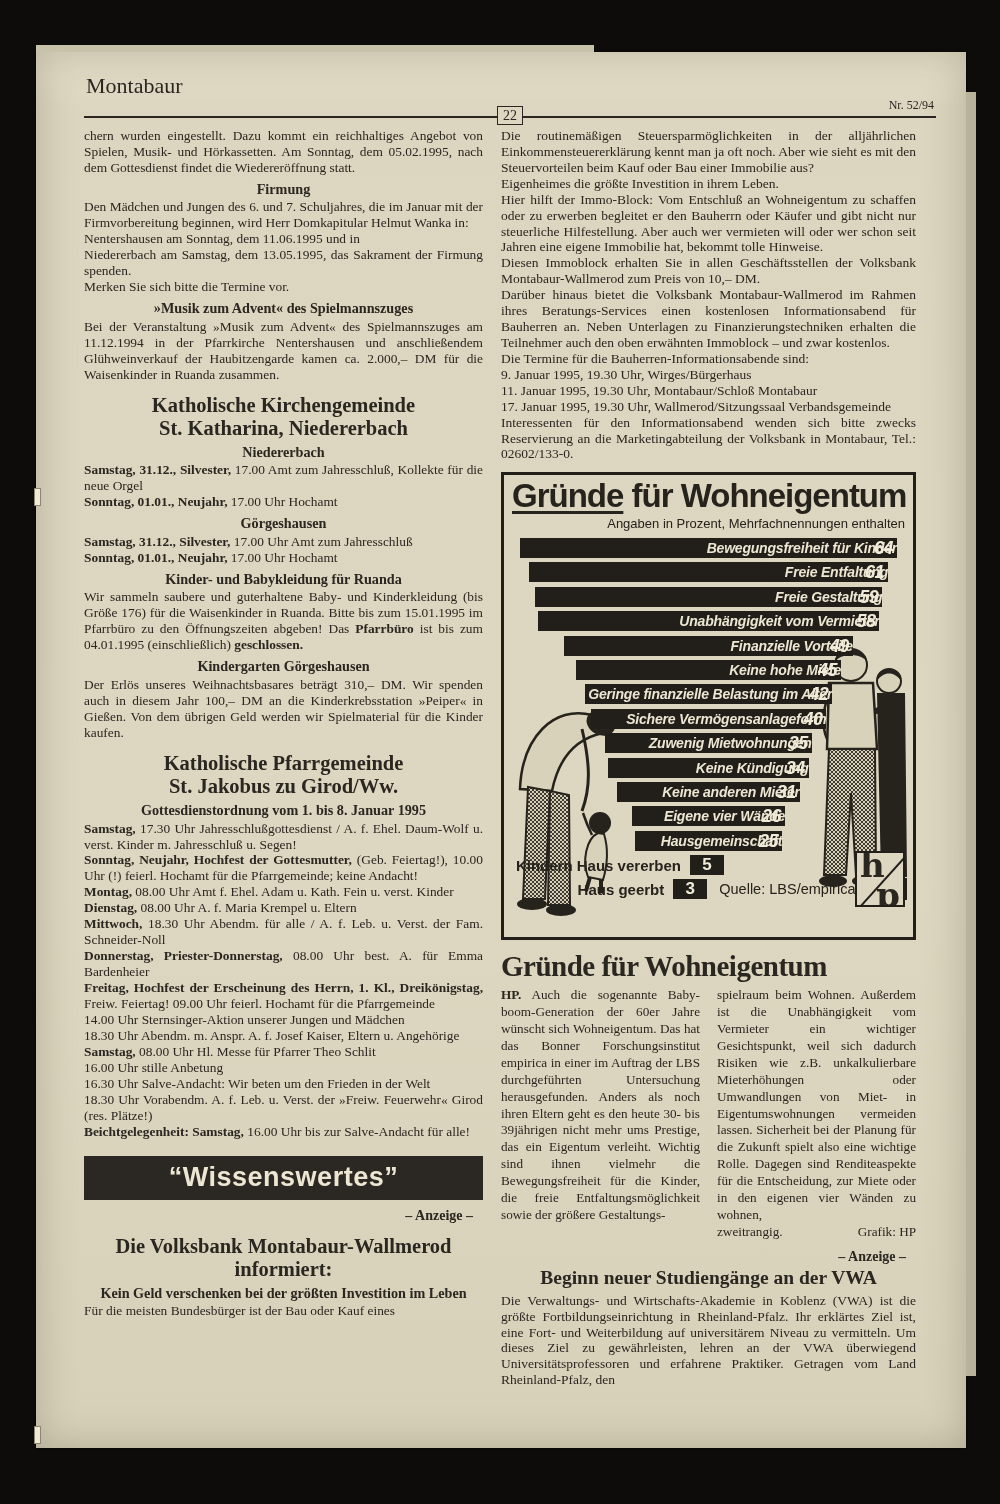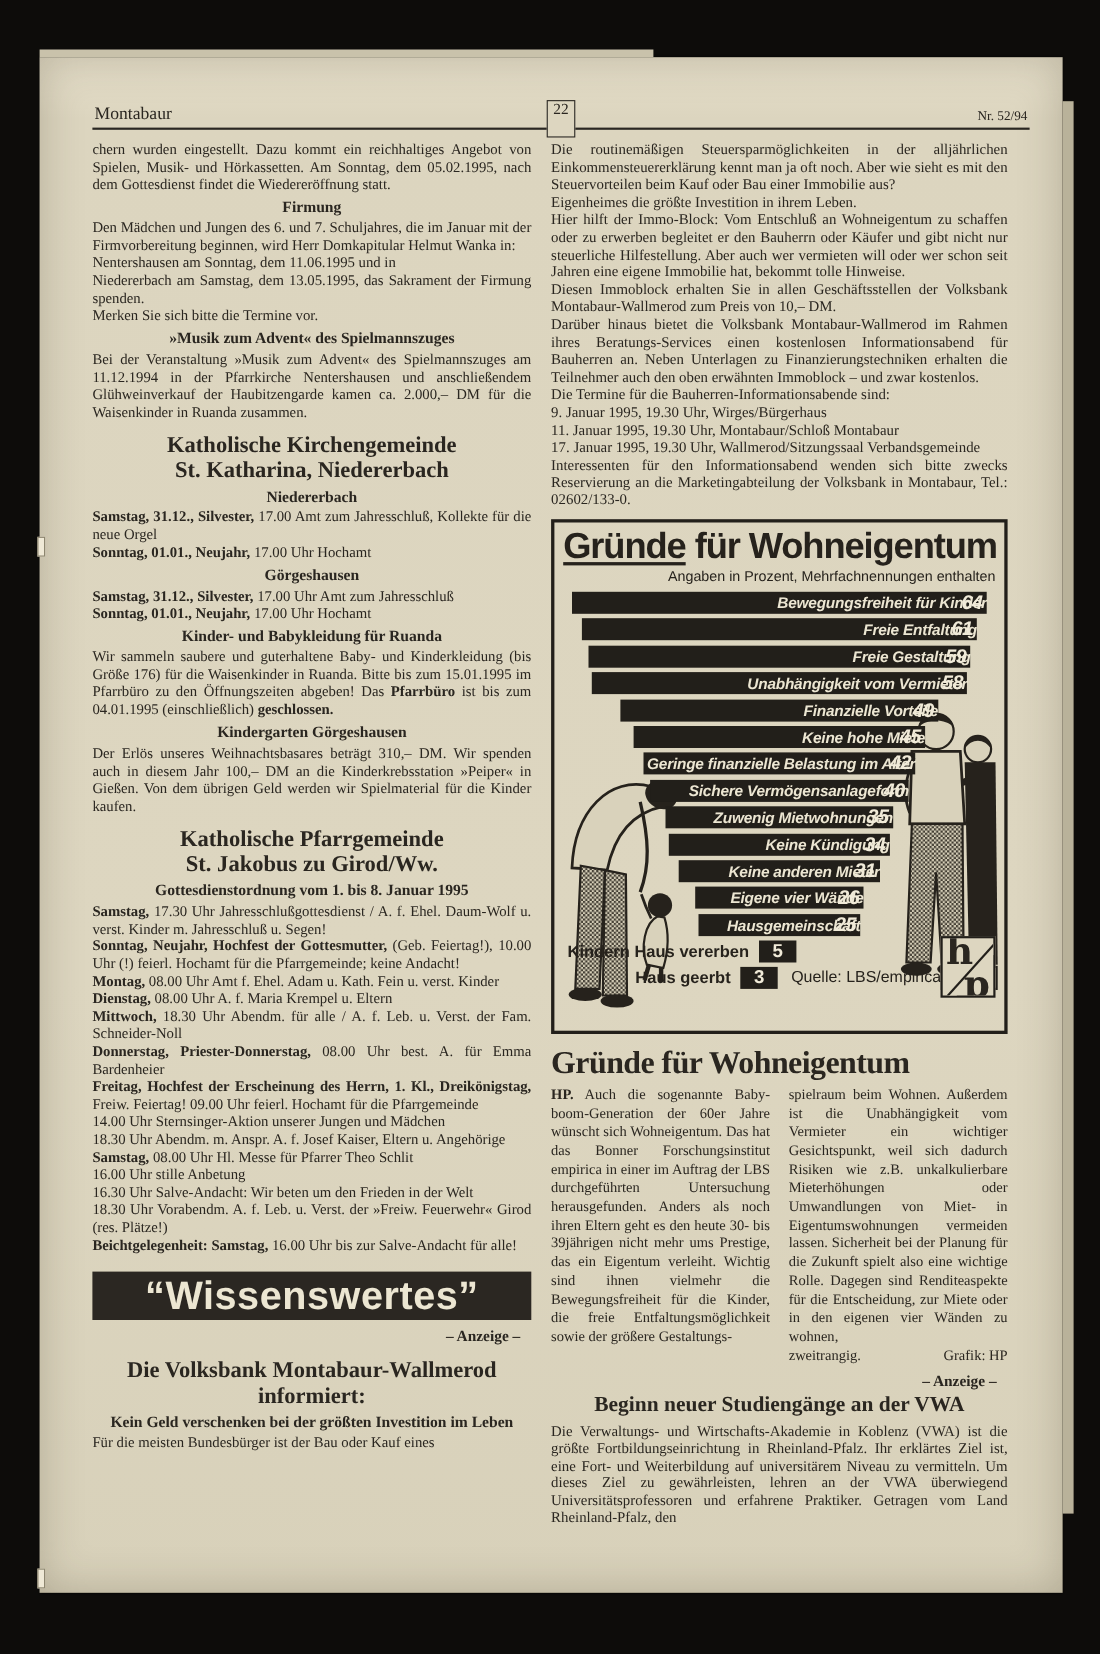--- a/index.html
+++ b/index.html
@@ -7,37 +7,37 @@
        font-family:"Liberation Serif", serif;color:#2a2620;}
   
   .paper{position:absolute;left:36px;top:52px;width:930px;height:1396px;
          background:linear-gradient(180deg,#e6dfca 0%,#dcd5bf 4%,#ddd6c0 60%,#d8d1ba 100%);
          box-shadow:inset 0 0 40px rgba(60,50,30,.25), 0 0 2px #000;}
   .paper::before{content:"";position:absolute;left:0;top:-7px;width:60%;height:7px;background:#c9c2ab;}
   .paper::after{content:"";position:absolute;right:-10px;top:40px;width:10px;height:92%;background:#b9b29a;}
   .staple{position:absolute;left:-2px;width:5px;height:16px;background:#efe9d6;border:1px solid #8d8670;}
   
   .hdr{position:absolute;left:48px;right:30px;top:40px;height:24px;border-bottom:2px solid #2a2722;}
-  .hdr .hl{position:absolute;left:2px;bottom:3px;font-size:16px;}
+  .hdr .hl{position:absolute;left:2px;bottom:17px;font-size:22px;}
   .hdr .hr{position:absolute;right:2px;bottom:3px;font-size:12px;}
   .pagenum{position:absolute;left:50%;transform:translateX(-50%);bottom:-9px;background:#ddd6c0;
-           border:1.5px solid #2a2722;padding:2px 5px 16px 5px;font-size:14px;line-height:1;}
+           border:1.5px solid #2a2722;padding:2px 5px 1px 5px;font-size:14px;line-height:1;}
   
   .cols{position:absolute;left:48px;top:76px;width:854px;display:flex;gap:18px;}
   .colL{width:399px;flex:none;}
   .colR{width:415px;flex:none;}
   .b-p{margin:0;font-size:13.4px;line-height:1.19;text-align:justify;hyphens:auto;}
   .colR .b-p{font-size:13.5px;line-height:1.18;}
   .bold{font-weight:bold;}
   .b-h1{font-size:20.5px;font-weight:bold;text-align:center;line-height:1.08;margin:11px 0 1px 0;}
   .b-h1.cont{margin:0 0 4px 0;}
   .b-h2{font-size:14.2px;font-weight:bold;text-align:center;margin:6px 0 2px 0;line-height:1.1;}
   .b-anzeige{font-size:14px;font-weight:bold;text-align:right;margin:8px 10px 2px 0;}
   .b-banner{margin:16px 0 6px 0;height:44px;background:#2b2722;color:#ece6d2;
-            font-family:"Liberation Sans",sans-serif;font-weight:bold;font-size:36px;
+            font-family:"Liberation Sans",sans-serif;font-weight:bold;font-size:27px;
             display:flex;align-items:center;justify-content:center;letter-spacing:.5px;}
   
   .chart{position:relative;margin:10px 0 0 0;border:3px solid #221f1a;background:transparent;
          padding:4px 6px 6px 6px;height:452px;font-family:"Liberation Sans",sans-serif;}
   .chart-title{font-size:33px;font-weight:bold;letter-spacing:-1px;color:#26221c;line-height:1.05;
                padding-left:2px;white-space:nowrap;}
   .chart-title .u{text-decoration:underline;text-decoration-thickness:3px;text-underline-offset:4px;}
   .chart-sub{font-size:13px;text-align:right;margin:2px 2px 7px 0;color:#26221c;}
   .bars{position:relative;z-index:2;}
   .bar-row{height:20px;margin-bottom:4.4px;display:flex;justify-content:center;align-items:center;}

